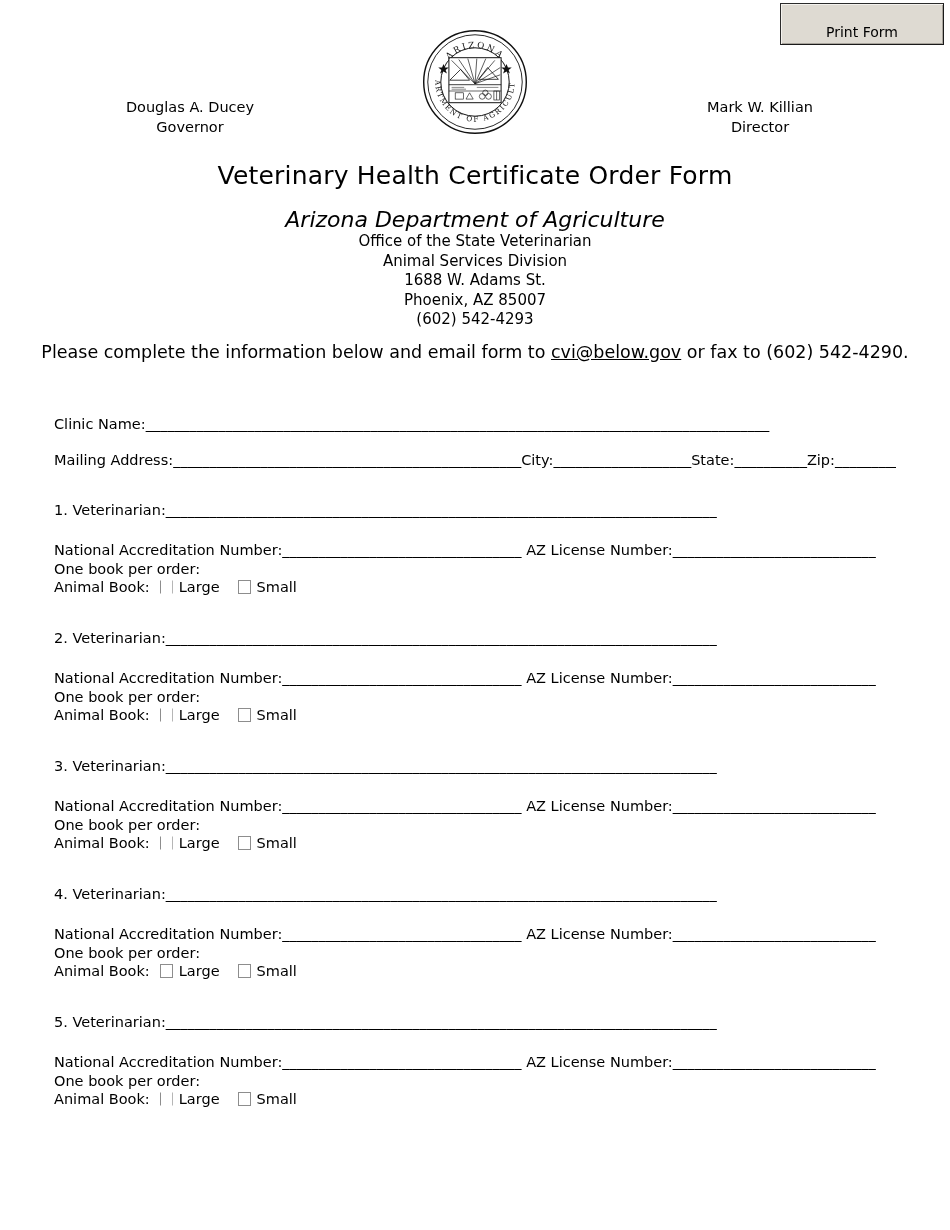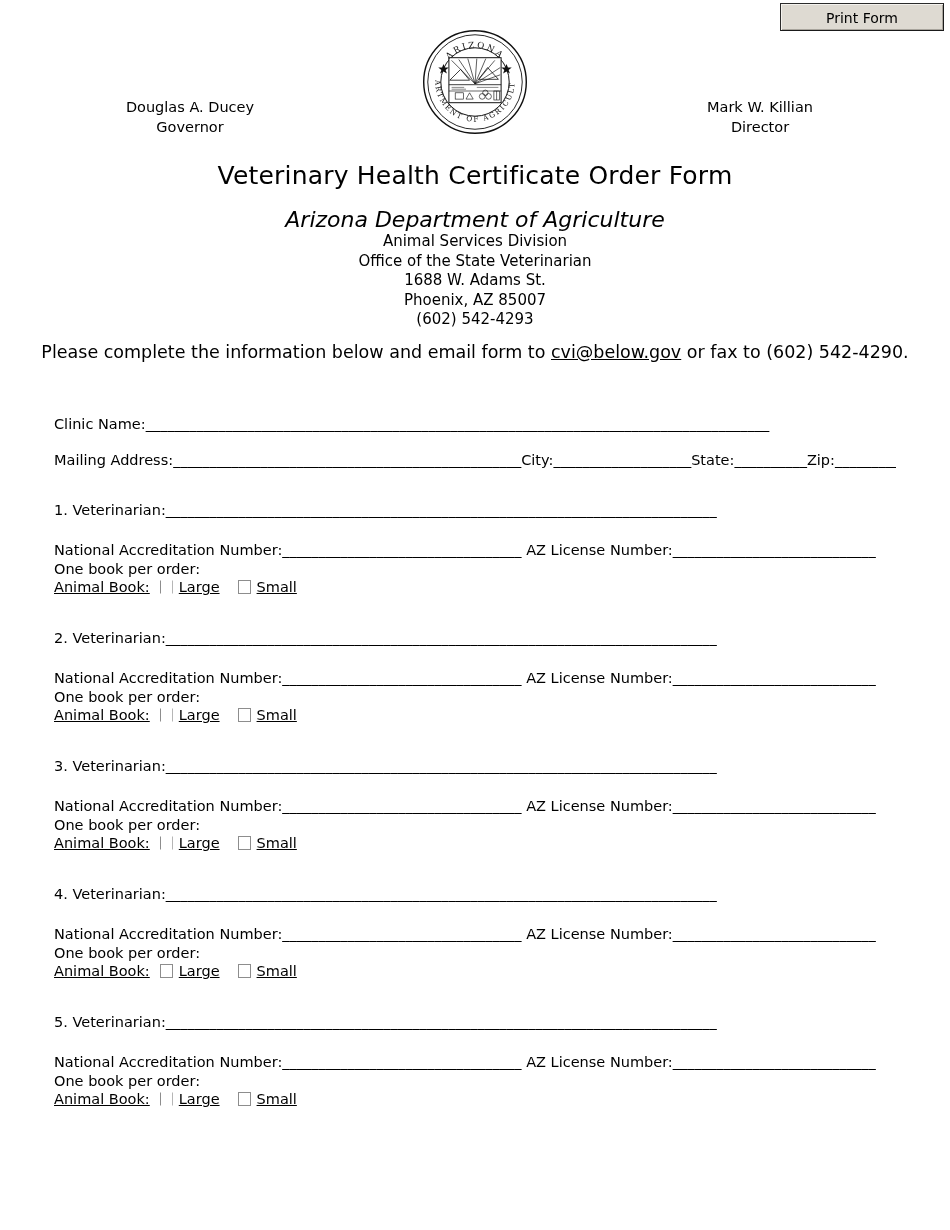--- a/index.html
+++ b/index.html
@@ -18,21 +18,21 @@
 
   
   .print-btn-wrap {
     position: absolute;
     top: 3px;
     right: 6px;
   }
   .print-btn {
     display: block;
     min-width: 134px;
-    padding: 5px 14px 3px 14px;
+    padding: 19px 14px 3px 14px;
     background: #dedad2;
     border: 1px solid #2b2b2b;
     border-right-color: #1a1a1a;
     border-bottom-color: #1a1a1a;
     box-shadow: inset 1px 1px 0 #f4f2ee, inset -1px -1px 0 #a8a49c;
     font-family: "DejaVu Sans", "Liberation Sans", sans-serif;
     font-size: 14px;
     line-height: 18px;
     text-align: center;
     color: #000;
@@ -134,21 +134,20 @@
   
   .vet-block { margin-top: 0; }
   .vet-block .vet-row { white-space: nowrap; overflow: hidden; }
   .vet-block .acc-row { white-space: nowrap; overflow: hidden; margin-top: 20px; }
   .vet-block .onebook { line-height: 18px; }
   .vet-block .animal-row {
     line-height: 18px;
     display: flex;
     align-items: center;
     gap: 0;
-    text-decoration: underline;
   }
   .animal-label { margin-right: 10px; }
   .cb {
     display: inline-block;
     width: 13px;
     height: 14px;
     border: 1px solid #8d8d8d;
     background: #ffffff;
     box-sizing: border-box;
     vertical-align: middle;
@@ -238,22 +237,22 @@
   <div class="official right">
     <span class="name">Mark W. Killian</span>
     <span class="role">Director</span>
   </div>
 </div>
 
 <div class="doc-title">Veterinary Health Certificate Order Form</div>
 
 <div class="agency-block">
   <div class="agency">Arizona Department of Agriculture</div>
+  <div class="agency-line">Office of the State Veterinarian</div>
   <div class="agency-line">Animal Services Division</div>
-  <div class="agency-line">Office of the State Veterinarian</div>
   <div class="agency-line">1688 W. Adams St.</div>
   <div class="agency-line">Phoenix, AZ 85007</div>
   <div class="agency-line">(602) 542-4293</div>
 </div>
 
 <div class="instructions">
   <span>Please complete the information below and email form to </span><span class="email">cvi@below.gov</span><span> or fax to (602) 542-4290.</span>
 </div>
 
 <div class="form-body">

